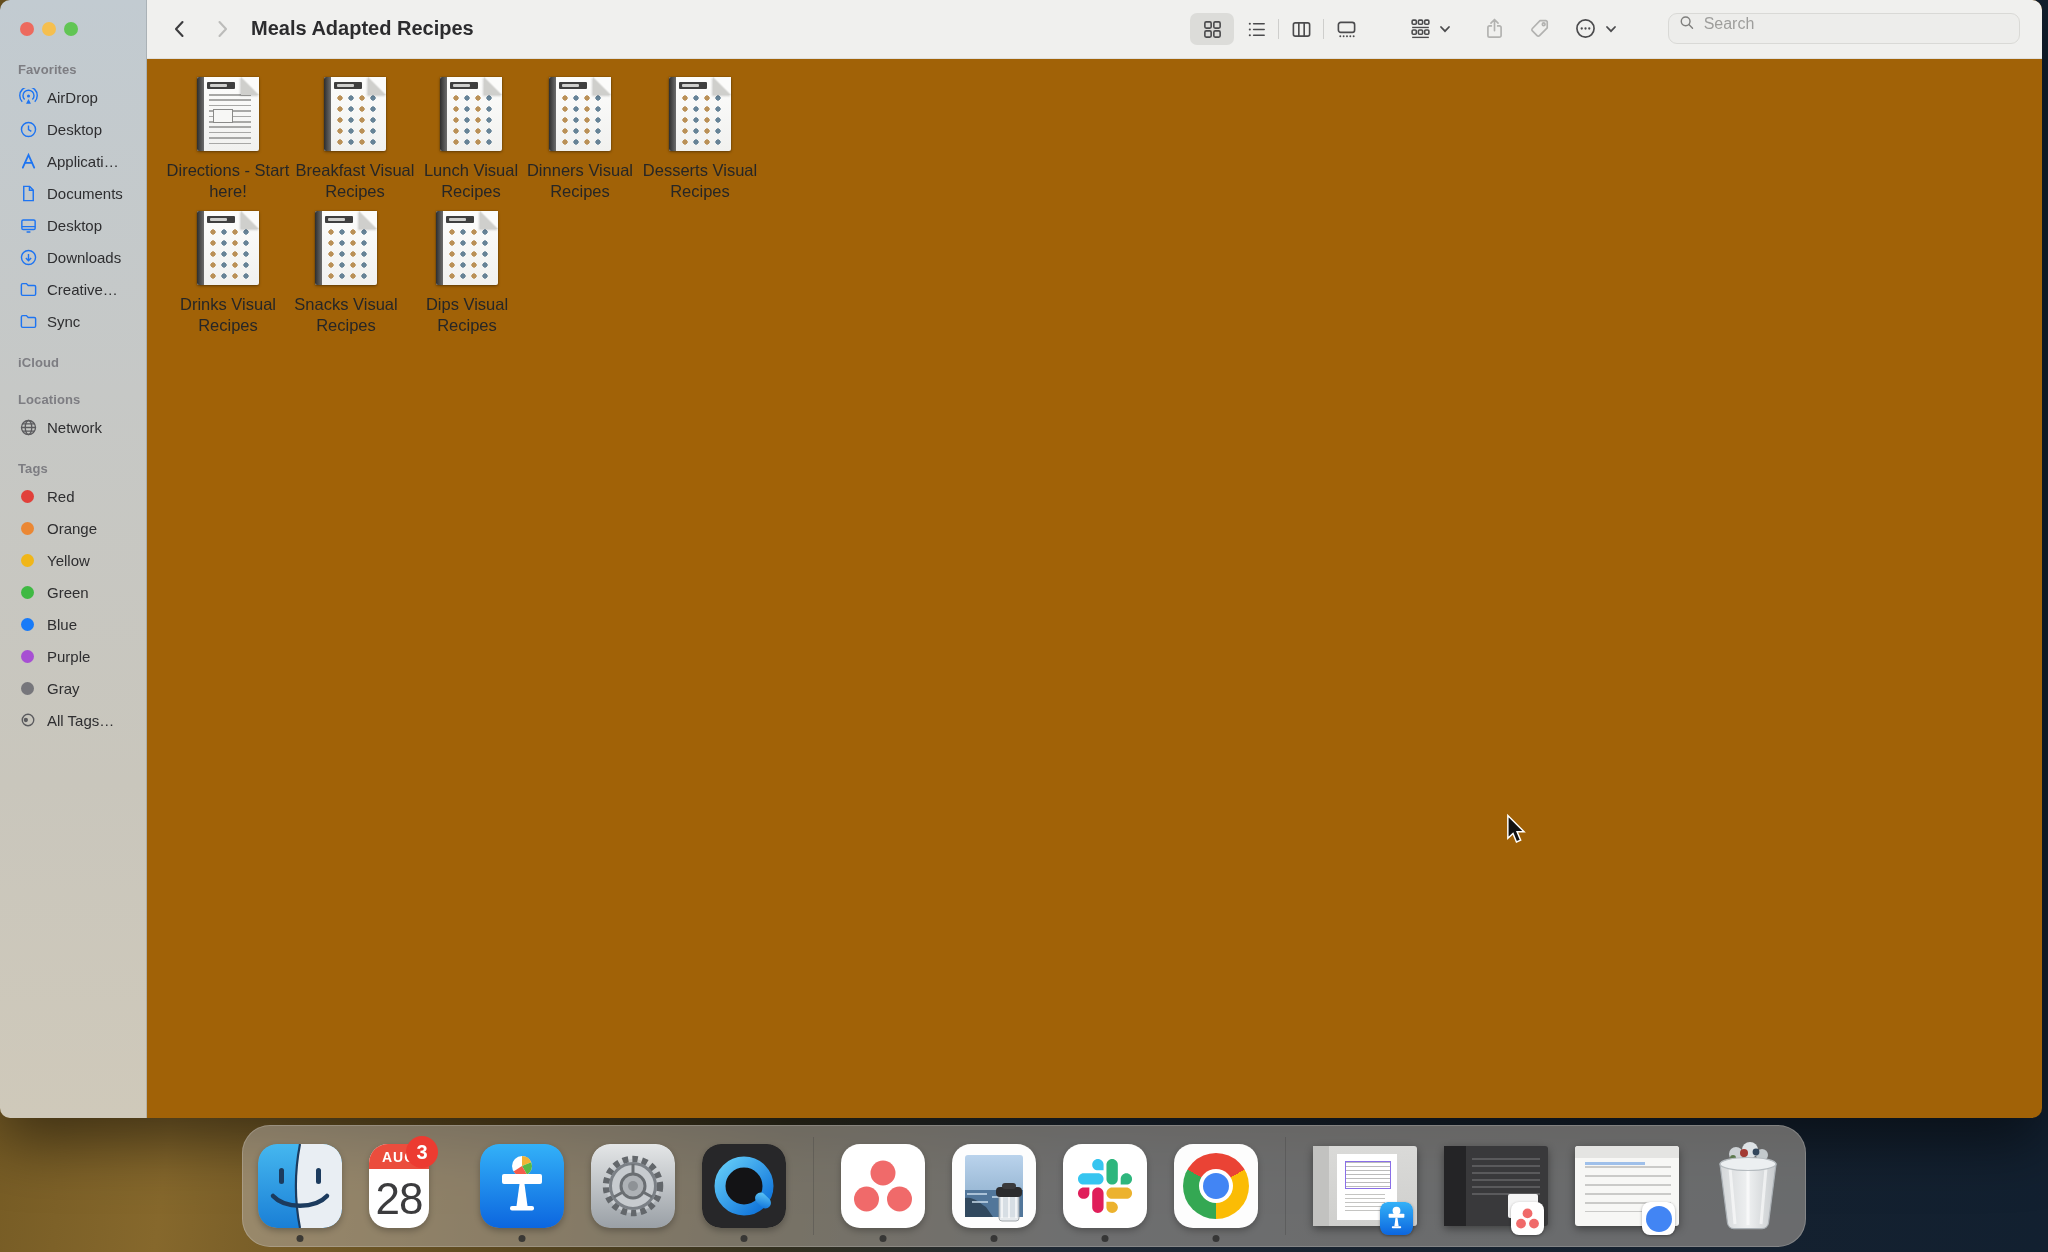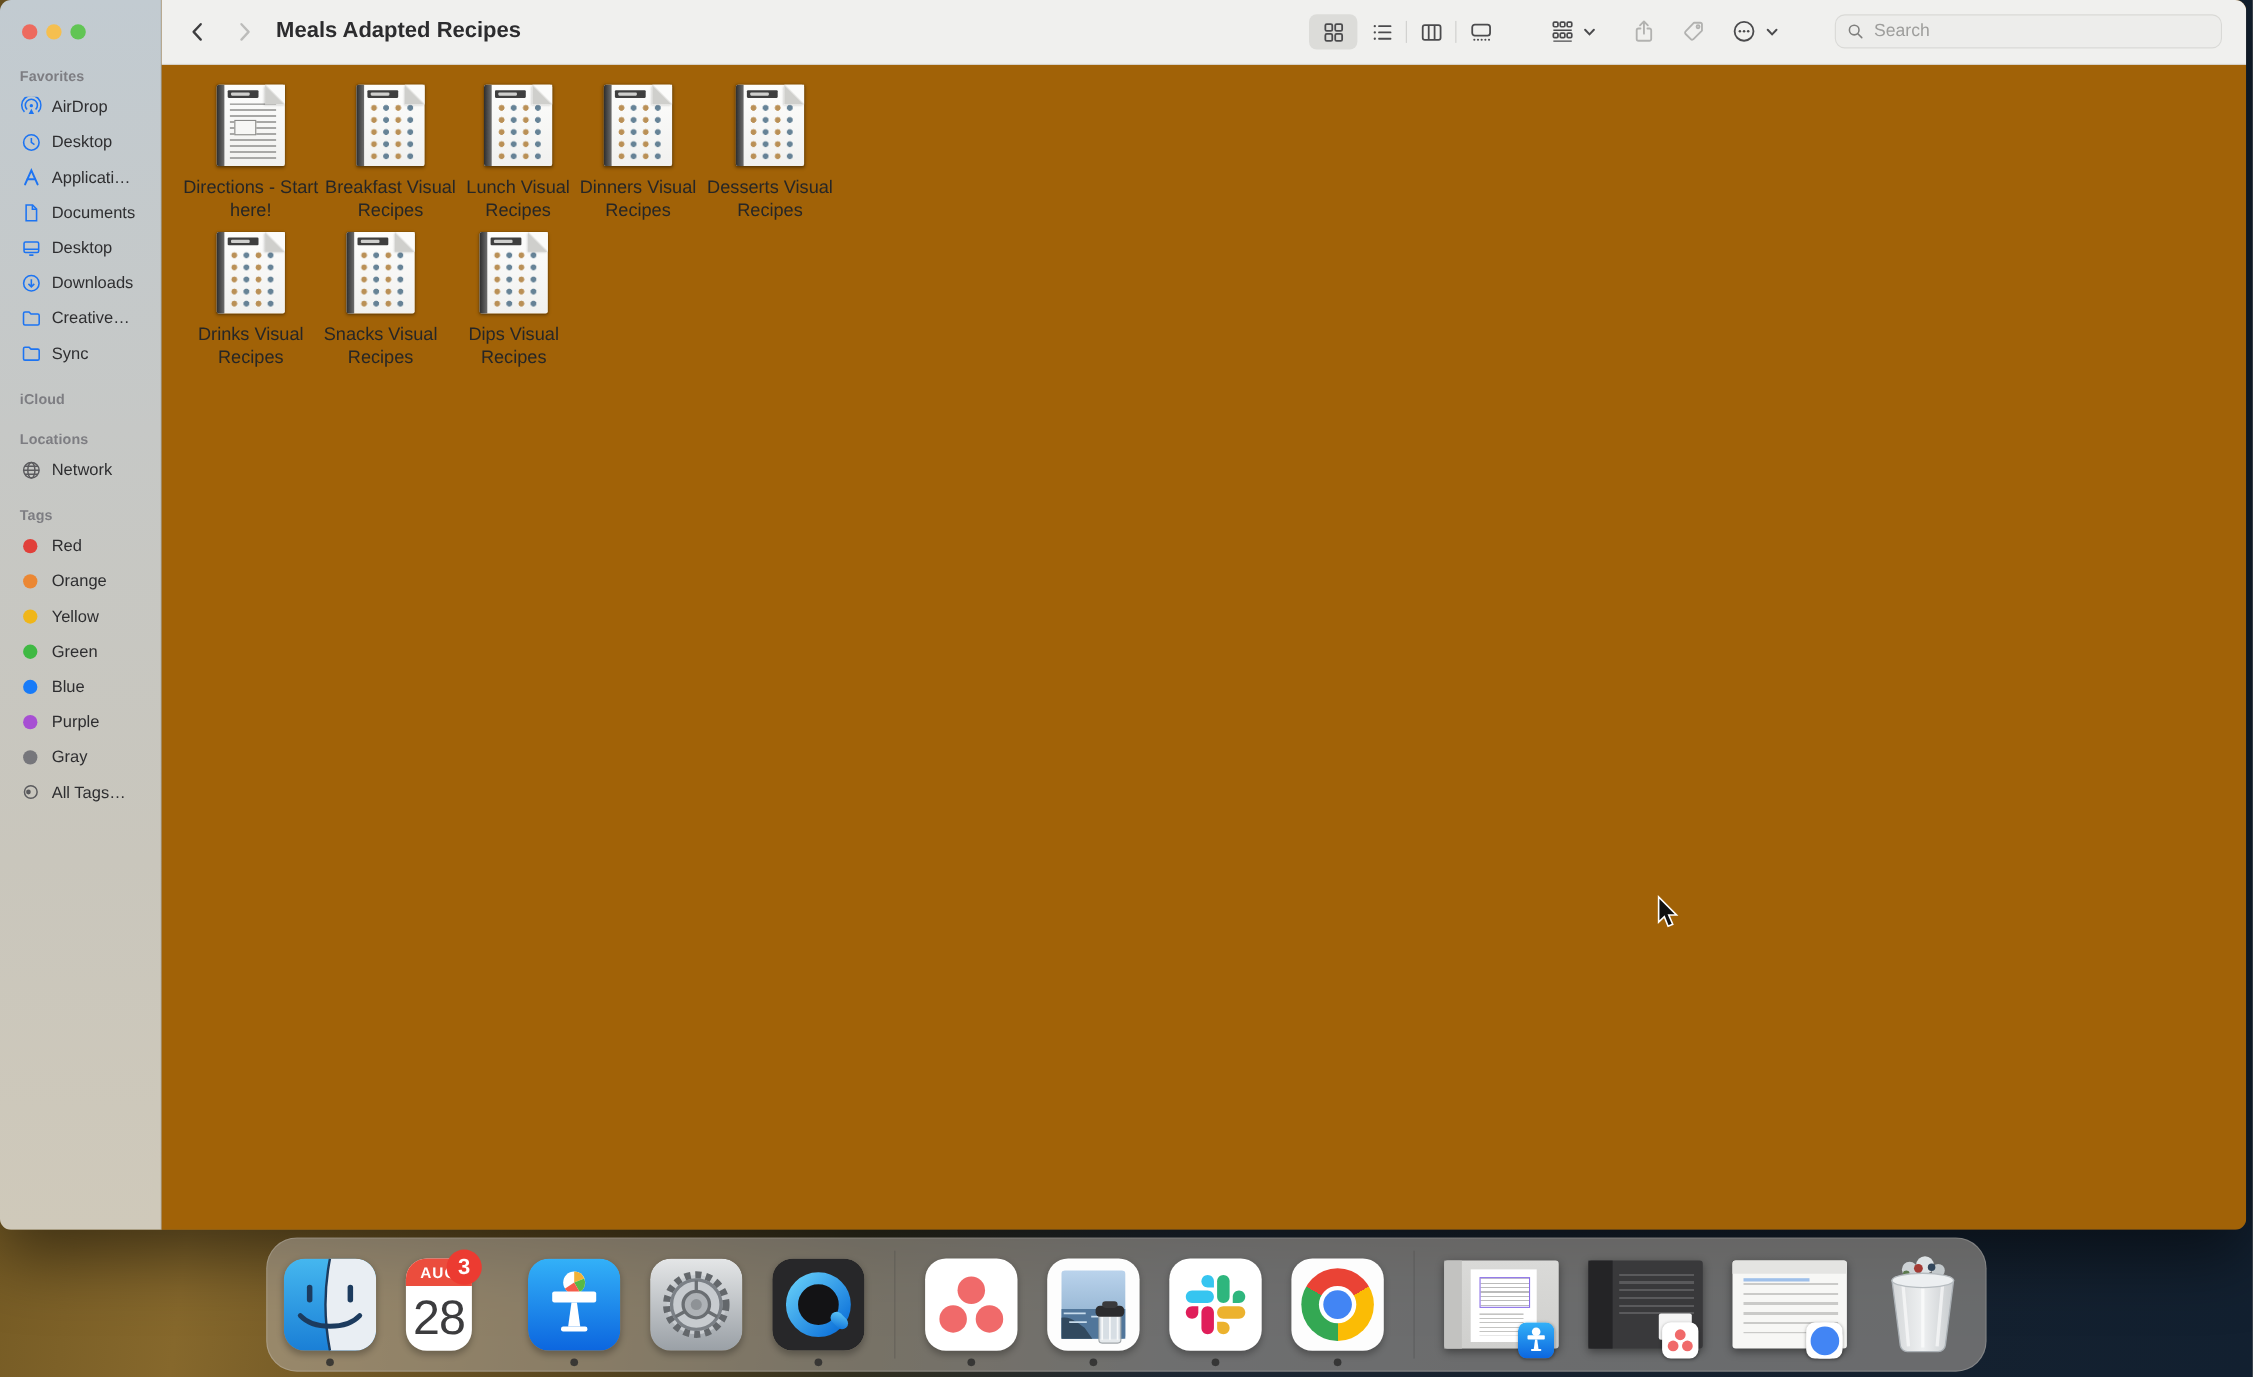--- a/index.html
+++ b/index.html
@@ -30,21 +30,21 @@
   .mainpane{position:absolute;left:147px;top:0;right:0;bottom:0;background:#a16207;}
   .toolbar{position:absolute;left:0;top:0;right:0;height:58px;background:#f0f0ee;border-bottom:1px solid rgba(0,0,0,.07);}
   .navbtn{position:absolute;top:18px;width:22px;height:22px;}
   .wtitle{position:absolute;left:104px;top:17px;font-size:20px;font-weight:700;color:#2c2c2e;}
   .viewsw{position:absolute;left:1043px;top:13px;display:flex;align-items:center;height:32px;}
   .vbtn{width:44px;height:32px;display:flex;align-items:center;justify-content:center;border-radius:7px;}
   .vbtn.sel{background:#dcdcd9;}
   .vsep{width:1px;height:20px;background:rgba(0,0,0,.14);}
   .tbico{position:absolute;top:17px;display:flex;align-items:center;}
   .searchbox{position:absolute;left:1521px;top:13px;width:352px;height:31px;border:1px solid #d9d9d6;
-    background:#ededeb;border-radius:9px;display:flex;align-items:center;padding:0 10px;box-sizing:border-box;}
+    background:#ededeb;border-radius:9px;display:flex;align-items:flex-start;padding:0 10px;box-sizing:border-box;}
   .searchbox input{border:none;background:transparent;outline:none;font-size:16px;color:#333;width:100%;margin-left:7px;
     font-family:"Liberation Sans","DejaVu Sans",sans-serif;}
   .searchbox input::placeholder{color:#9e9e9c;}
   
   .content{position:absolute;left:0;top:59px;right:0;bottom:0;}
   .file-item{position:absolute;display:flex;flex-direction:column;align-items:center;}
   .thumb{position:relative;width:62px;height:74px;background:linear-gradient(180deg,#fdfdfc,#f1f1ef);
     border-radius:2px;box-shadow:0 1px 3px rgba(0,0,0,.38),0 0 0 1px rgba(0,0,0,.05);}
   .thumb .spine{position:absolute;left:0;top:0;bottom:0;width:7px;border-radius:2px 0 0 2px;
     background:linear-gradient(90deg,#2e2e2e,#6d6d6d);}

